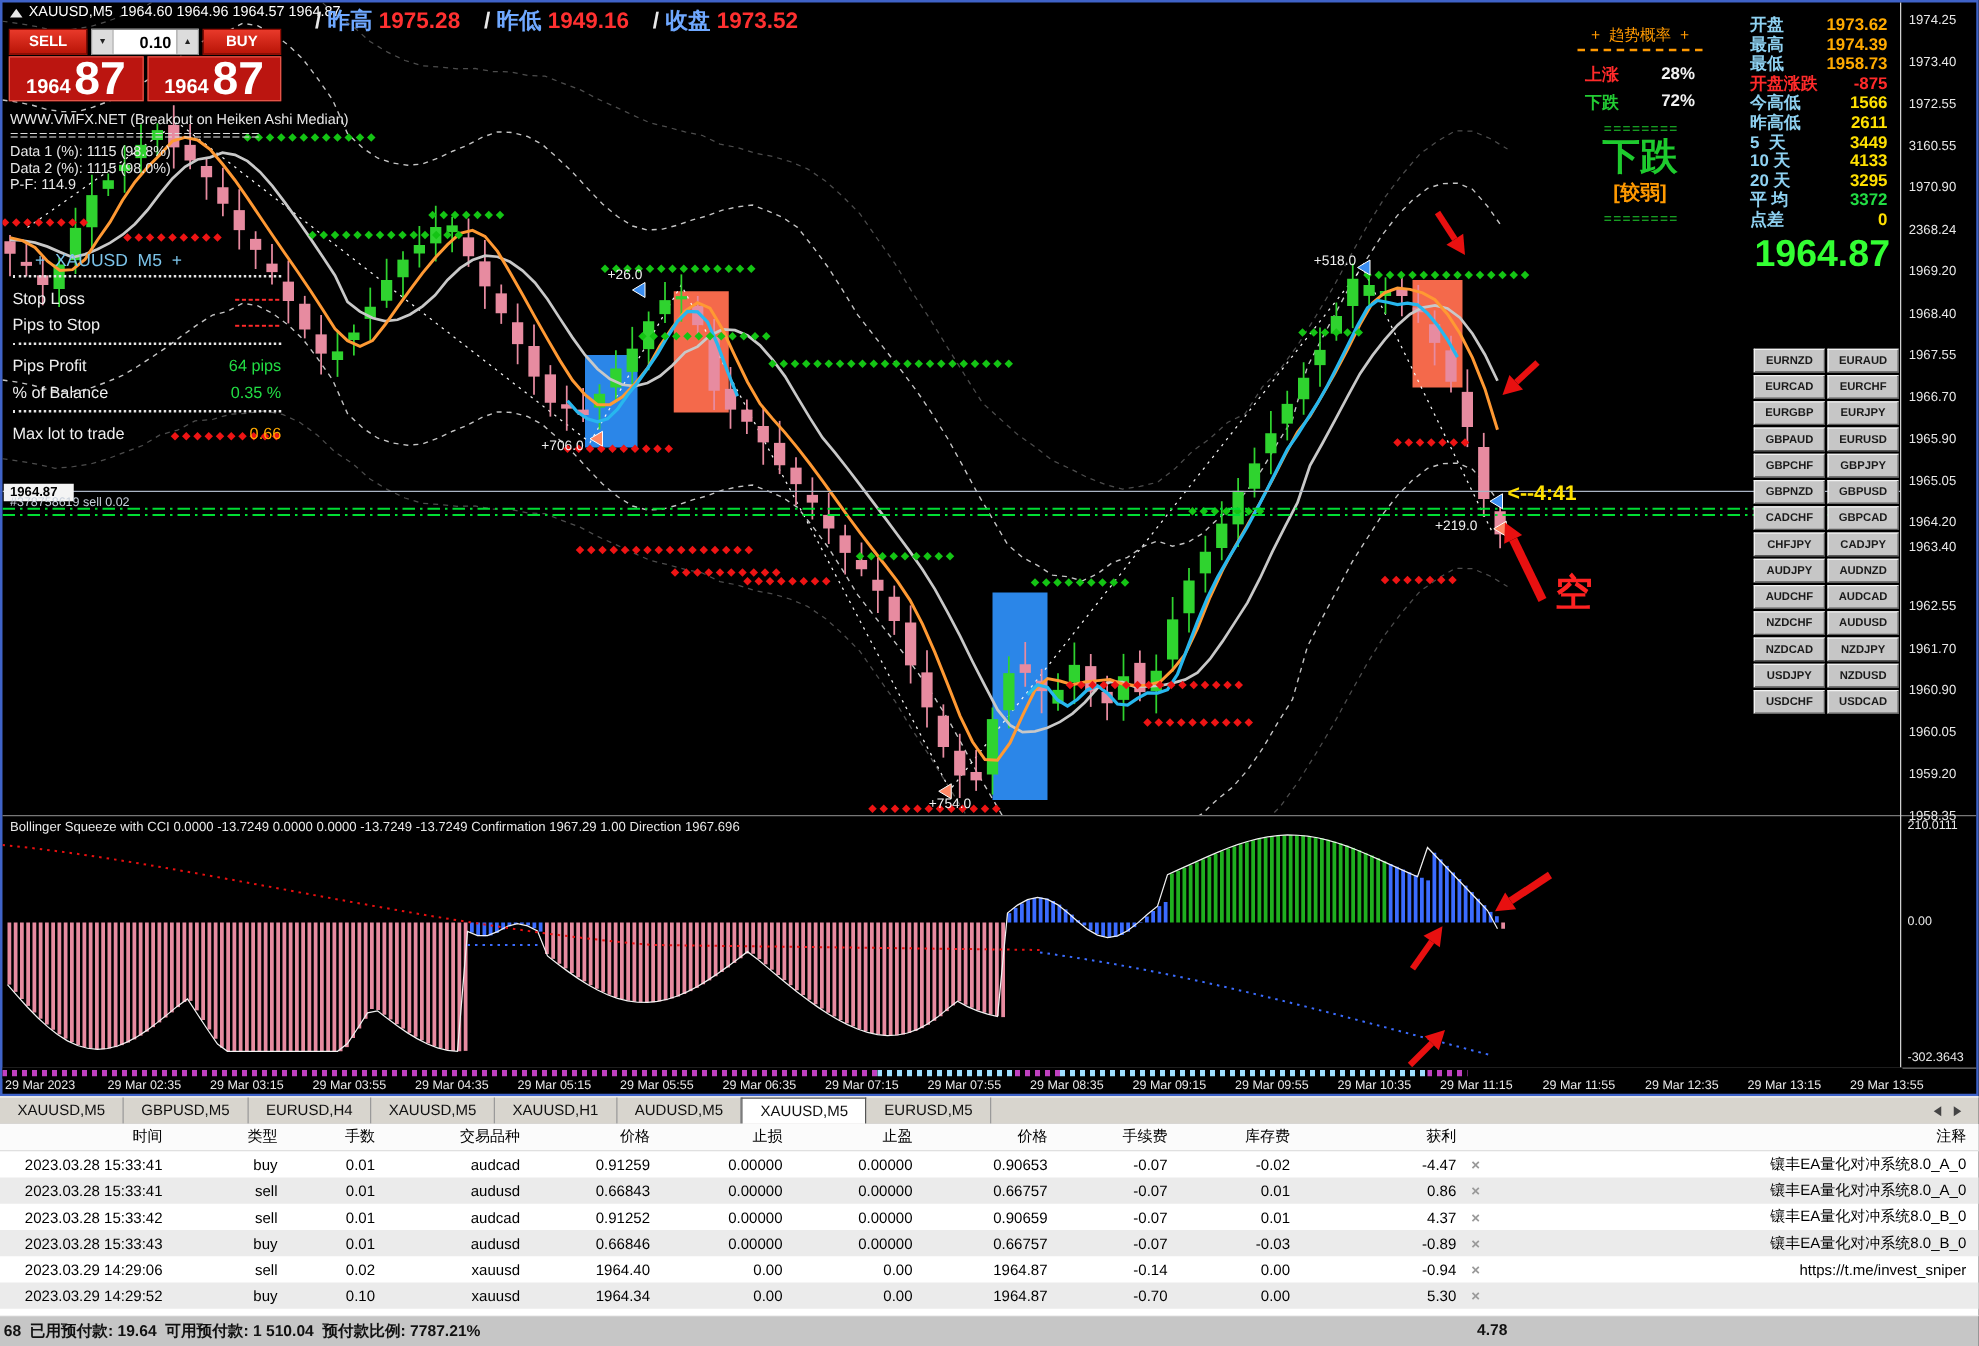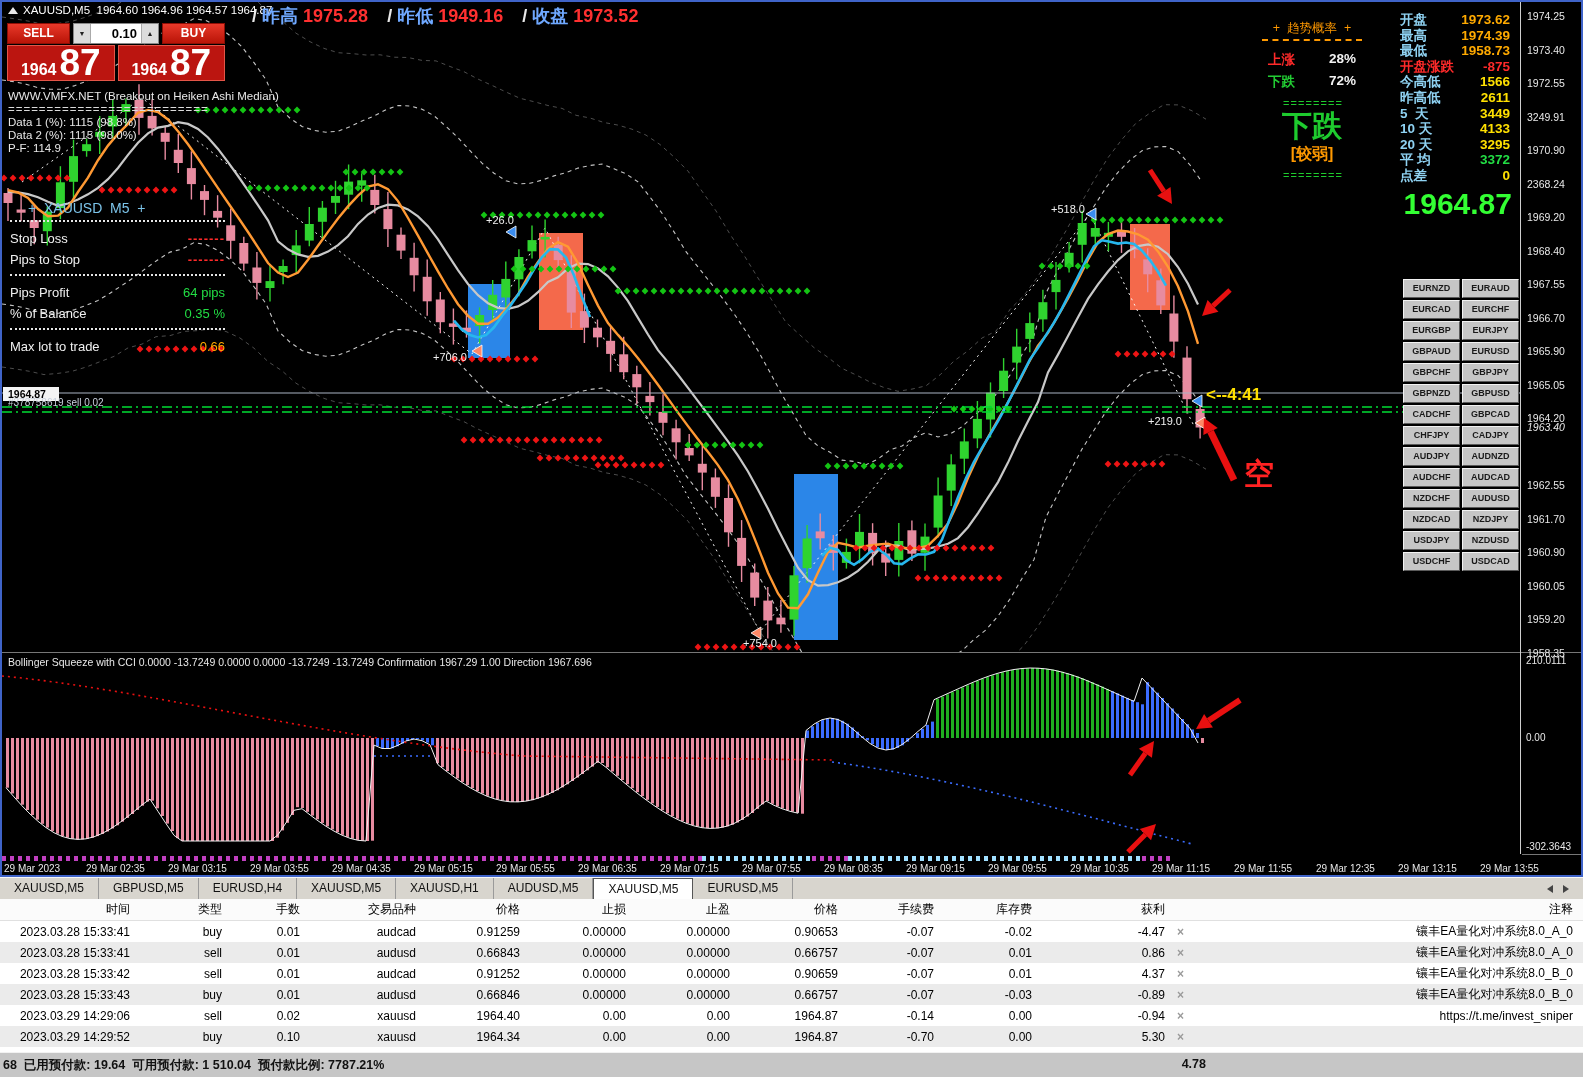--- a/index.html
+++ b/index.html
@@ -1026,31 +1026,31 @@
         <div class="pair-btn">USDJPY</div>
         <div class="pair-btn">NZDUSD</div>
         <div class="pair-btn">USDCHF</div>
         <div class="pair-btn">USDCAD</div>
       </div>
 
     <div id="price-axis">
         <span class="ax-label" style="top: 8px;">1974.25</span>
         <span class="ax-label" style="top: 41.5px;">1973.40</span>
         <span class="ax-label" style="top: 75px;">1972.55</span>
-        <span class="ax-label" style="top: 108.5px;">3249.91</span>
+        <span class="ax-label" style="top: 108.5px;">3160.55</span>
         <span class="ax-label" style="top: 142px;">1970.90</span>
         <span class="ax-label" style="top: 175.5px;">2368.24</span>
         <span class="ax-label" style="top: 209px;">1969.20</span>
         <span class="ax-label" style="top: 242.5px;">1968.40</span>
         <span class="ax-label" style="top: 276px;">1967.55</span>
         <span class="ax-label" style="top: 309.5px;">1966.70</span>
         <span class="ax-label" style="top: 343px;">1965.90</span>
         <span class="ax-label" style="top: 376.5px;">1965.05</span>
         <span class="ax-label" style="top: 410px;">1964.20</span>
-        <span class="ax-label" style="top: 419px; font-style: italic;">1963.40</span>
+        <span class="ax-label" style="top: 430px;">1963.40</span>
         <span class="ax-label" style="top: 477px;">1962.55</span>
         <span class="ax-label" style="top: 510.5px;">1961.70</span>
         <span class="ax-label" style="top: 544px;">1960.90</span>
         <span class="ax-label" style="top: 577.5px;">1960.05</span>
         <span class="ax-label" style="top: 611px;">1959.20</span>
         <span class="ax-label" style="top: 644.5px;">1958.35</span>
       </div>
     <div id="cur-price-tag">1964.87</div>
 
     <span class="ann" style="left:484px; top:212px">+26.0</span>

